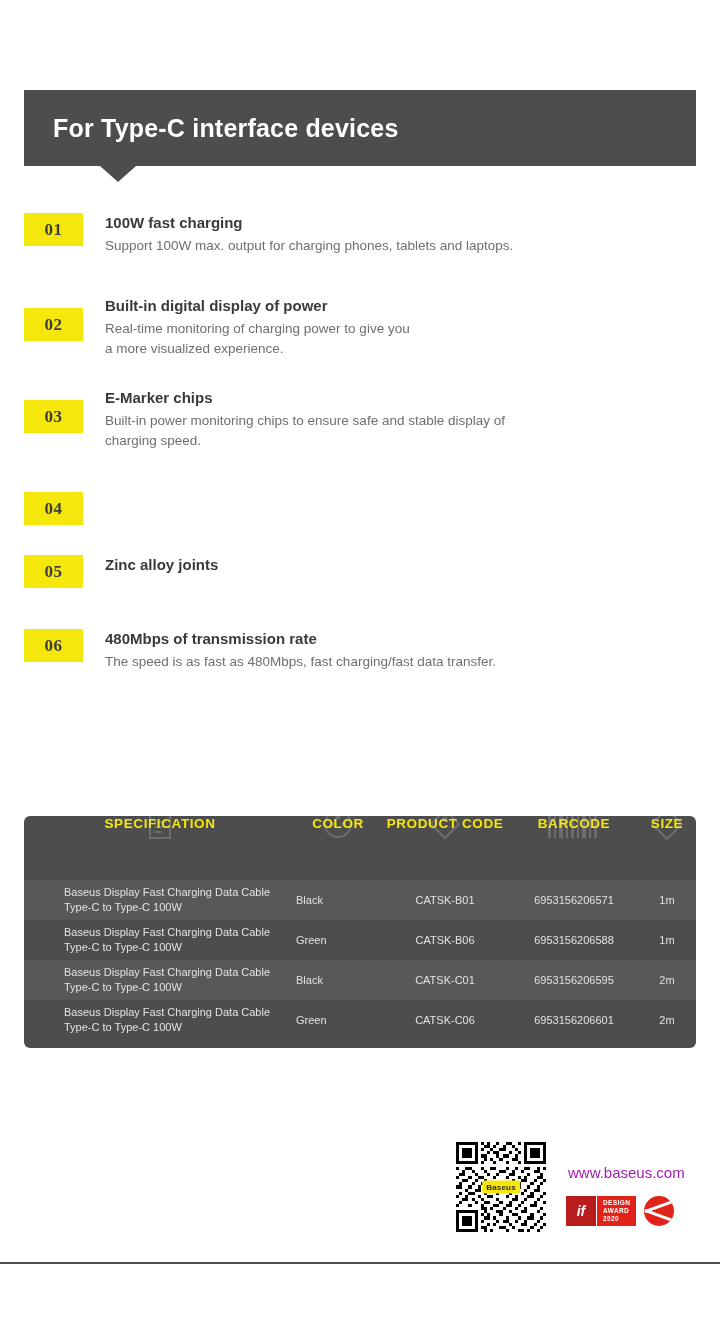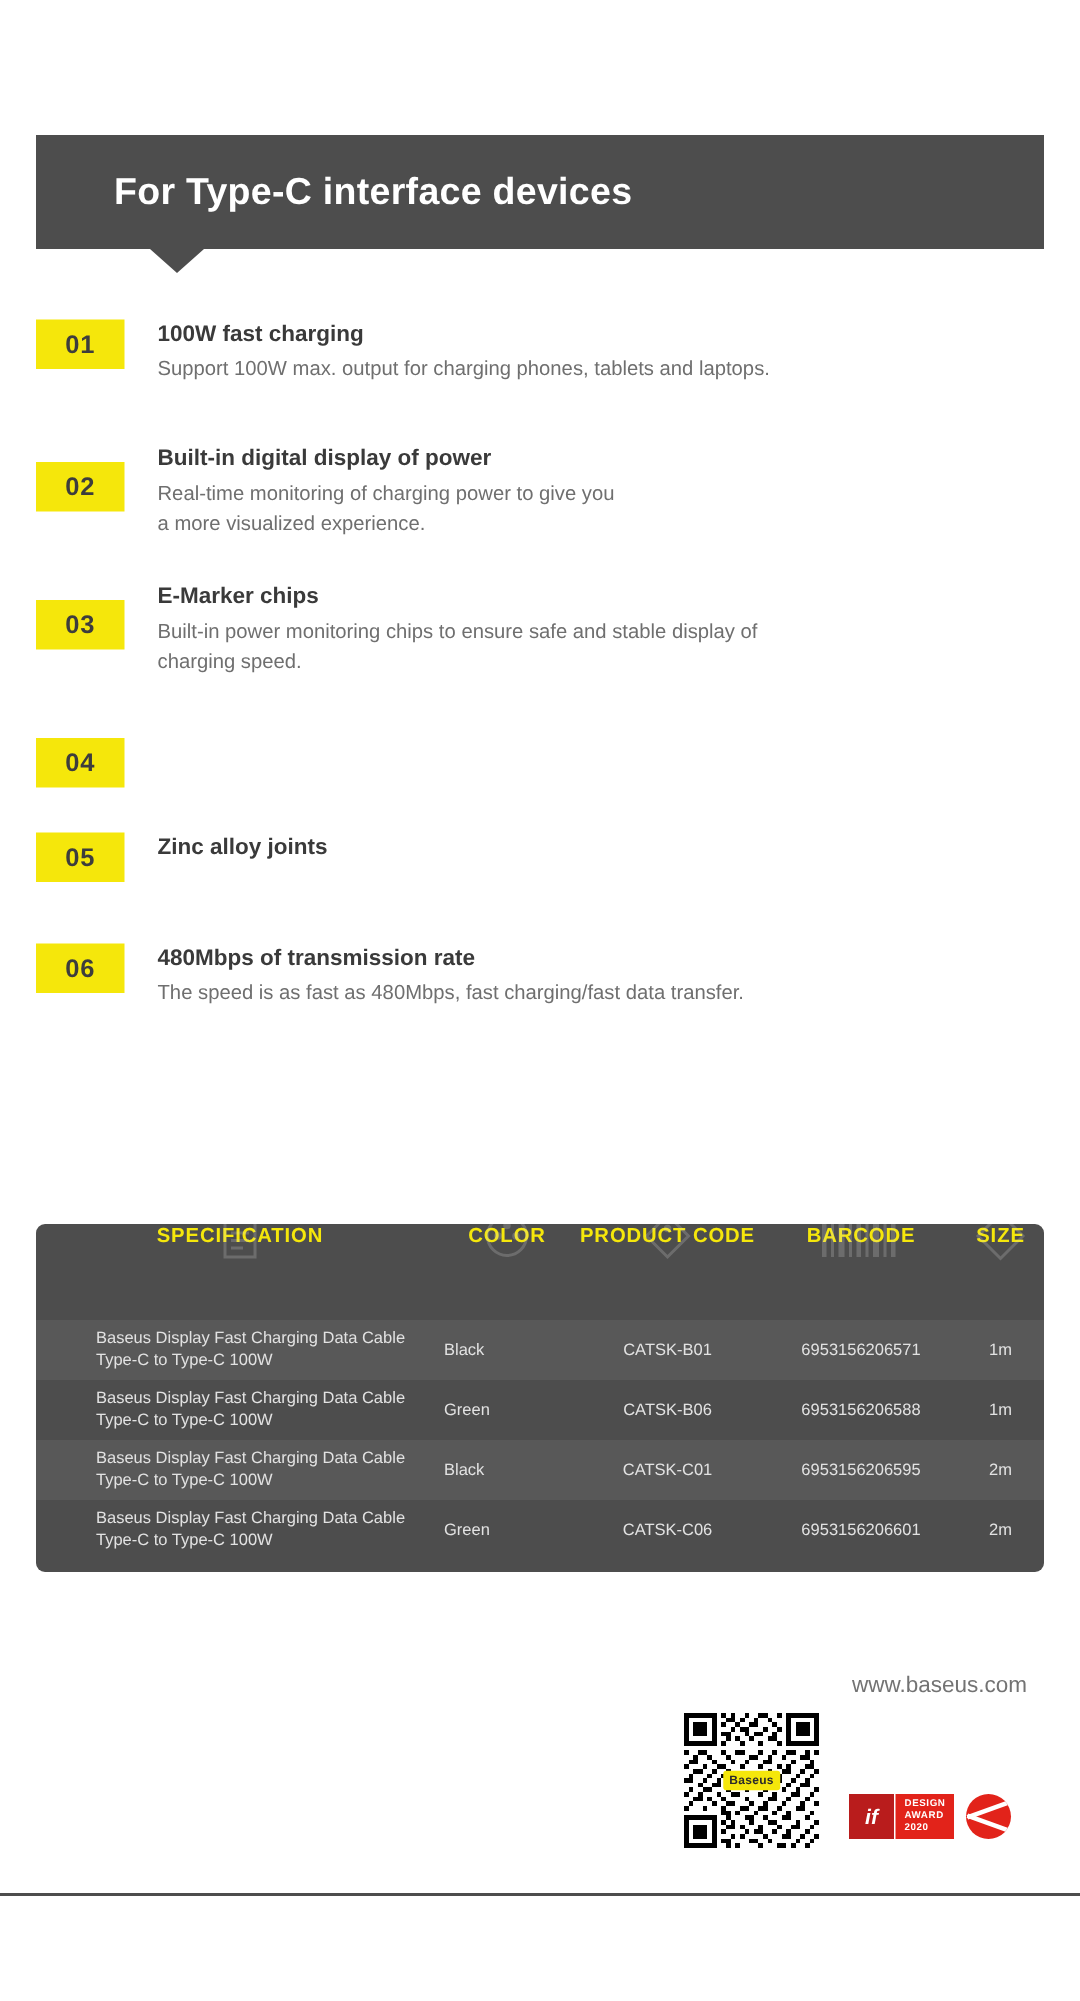--- a/index.html
+++ b/index.html
@@ -23,21 +23,21 @@
     position: absolute;
     left: 24px;
     top: 90px;
     width: 672px;
   }
   .banner {
     background: #4d4d4d;
     height: 76px;
     display: flex;
     align-items: center;
-    padding-left: 52px;
+    padding-left: 29px;
   }
   .banner-title {
     color: #ffffff;
     font-size: 25px;
     font-weight: bold;
     letter-spacing: 0.2px;
   }
   .banner-notch {
     position: absolute;
     left: 76px;
@@ -65,20 +65,21 @@
     height: 33px;
     background: #f5e70b;
     color: #3d3d3d;
     font-size: 17px;
     font-weight: bold;
     display: flex;
     align-items: center;
     justify-content: center;
     flex: 0 0 auto;
     letter-spacing: 0.5px;
+    font-family: Liberation Serif, serif;
   }
   .feature-text {
     margin-left: 22px;
     padding-top: 0px;
   }
   .feature-title {
     font-size: 15px;
     font-weight: bold;
     color: #3a3a3a;
     line-height: 19px;
@@ -162,23 +163,23 @@
     color: #2b2b2b;
     font-size: 8px;
     font-weight: bold;
     padding: 2px 4px;
     border-radius: 2px;
     letter-spacing: 0.2px;
   }
   .site {
     position: absolute;
     left: 568px;
-    top: 1115px;
+    top: 1164px;
     font-size: 15px;
-    color: #737373;
+    color: #a21caf;
   }
   .awards {
     position: absolute;
     left: 566px;
     top: 1196px;
     display: flex;
     align-items: center;
     gap: 8px;
   }
   .if-badge {

